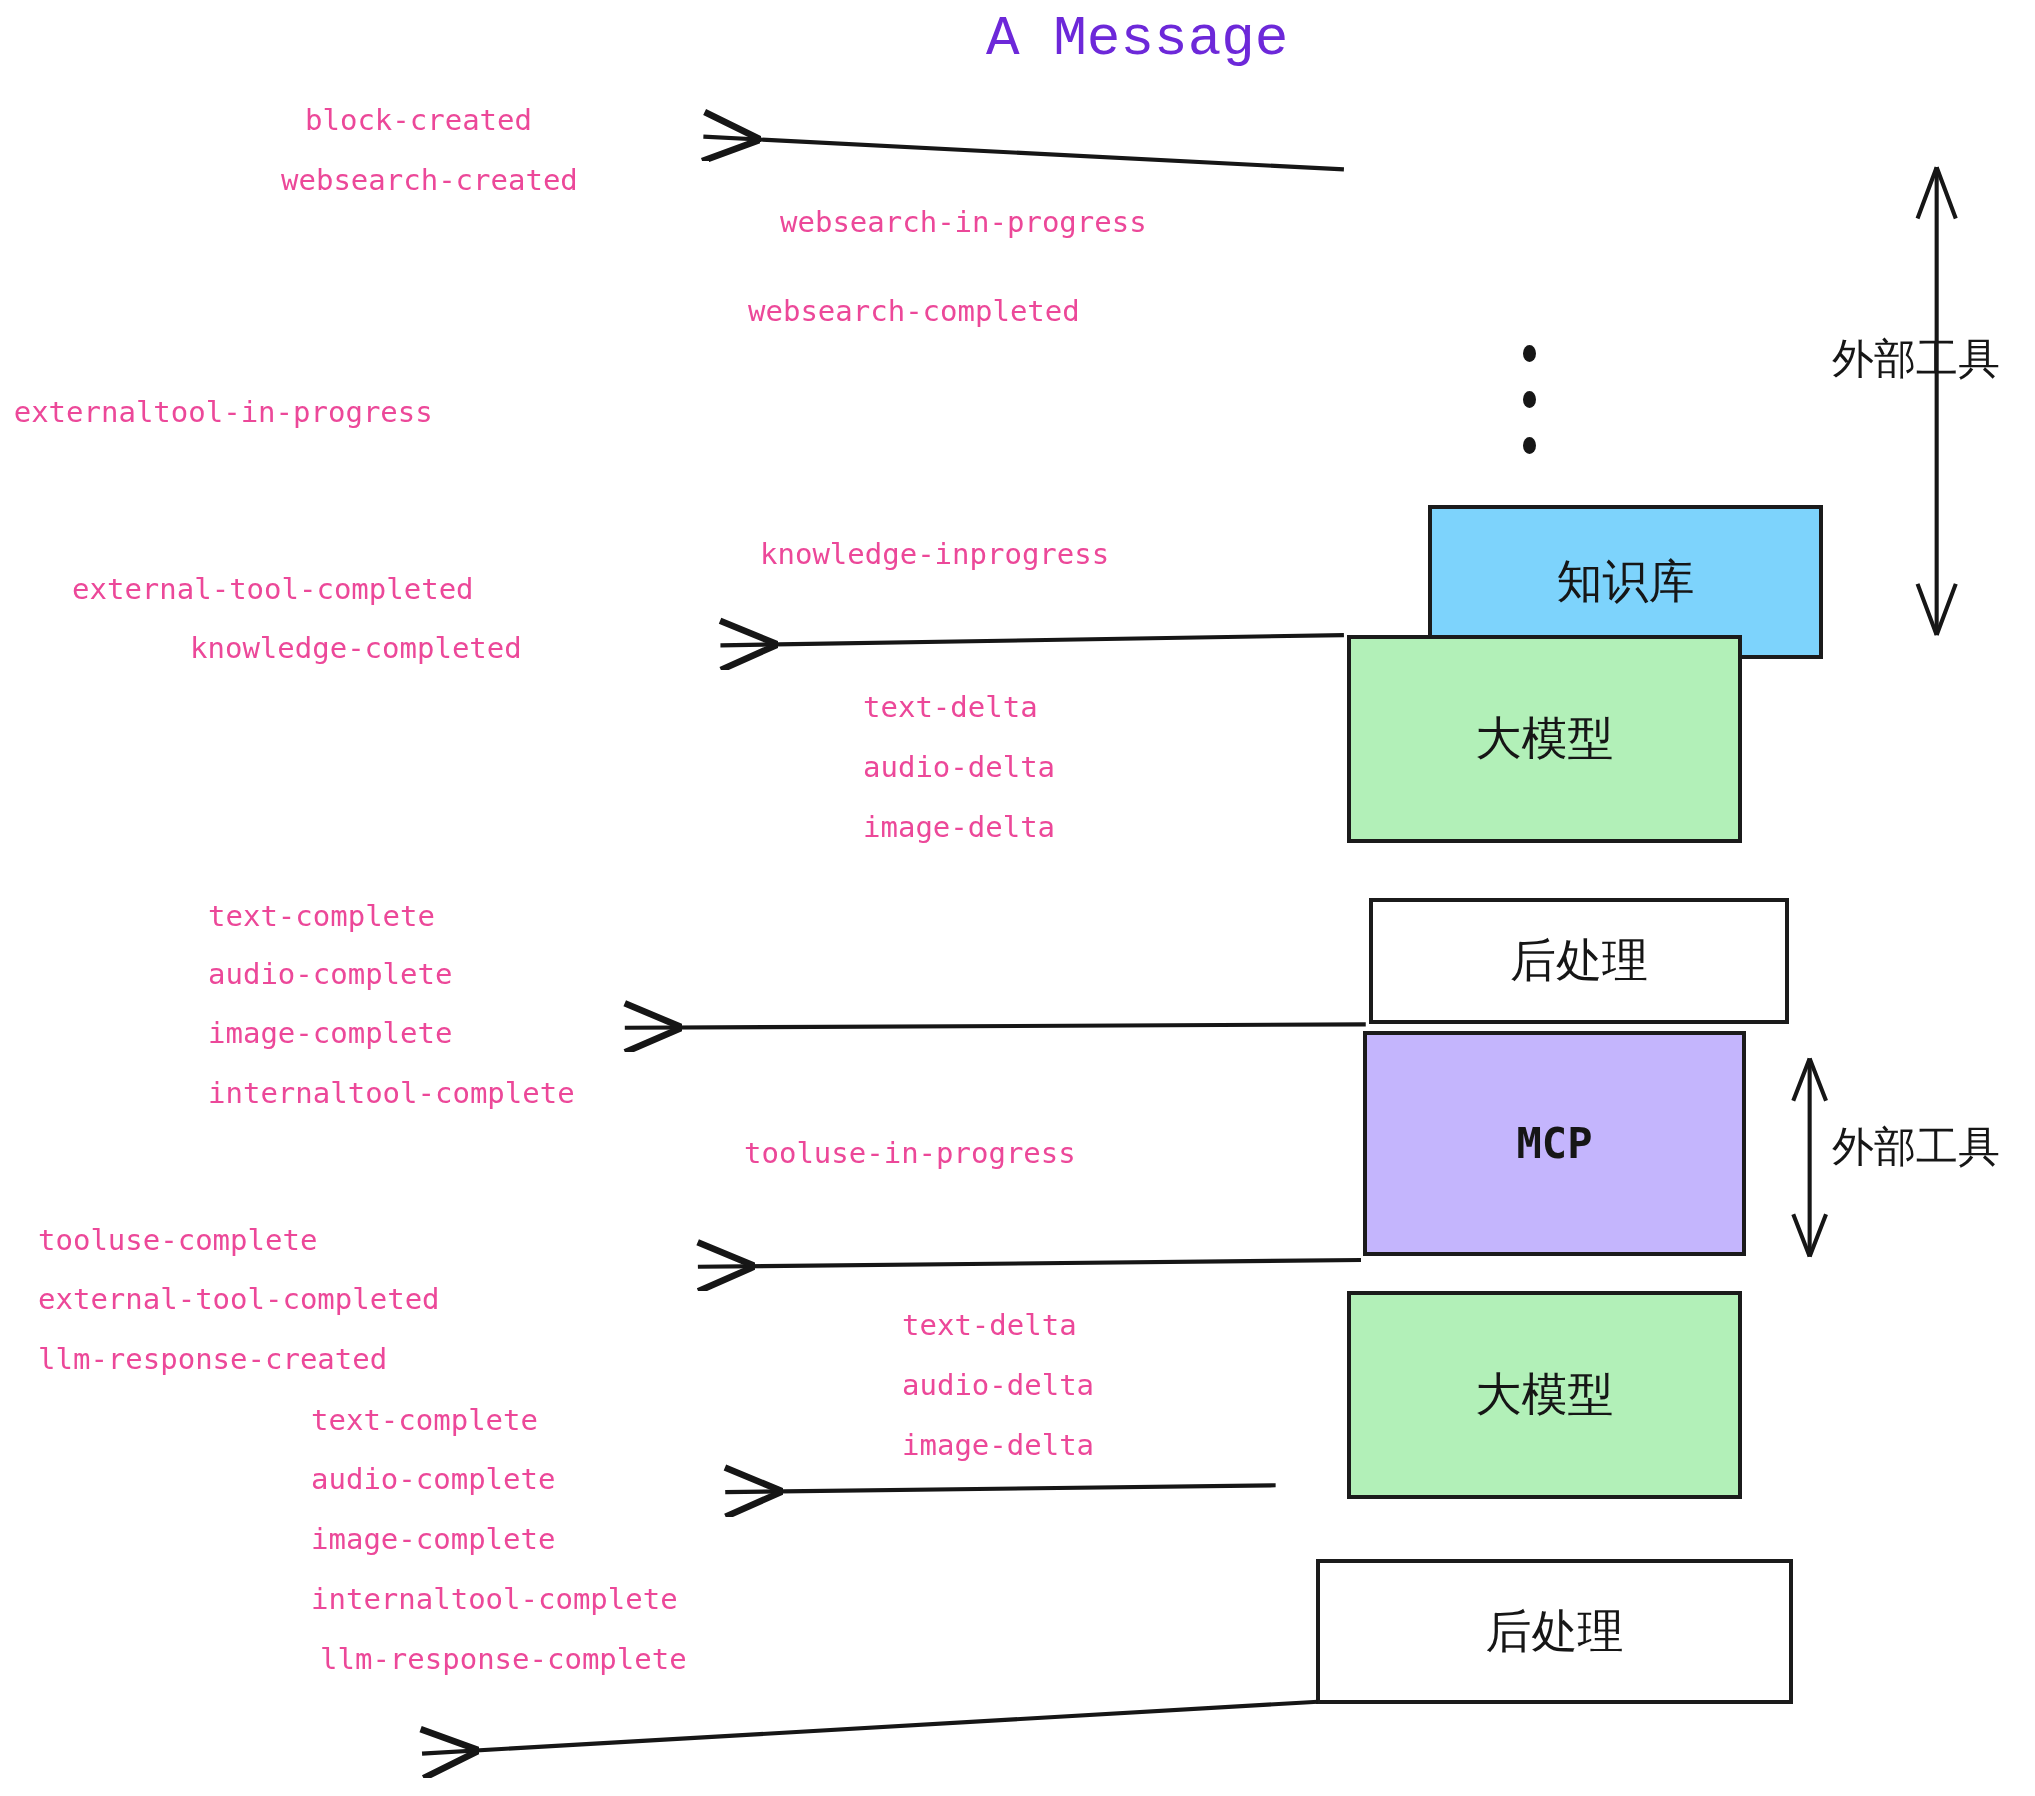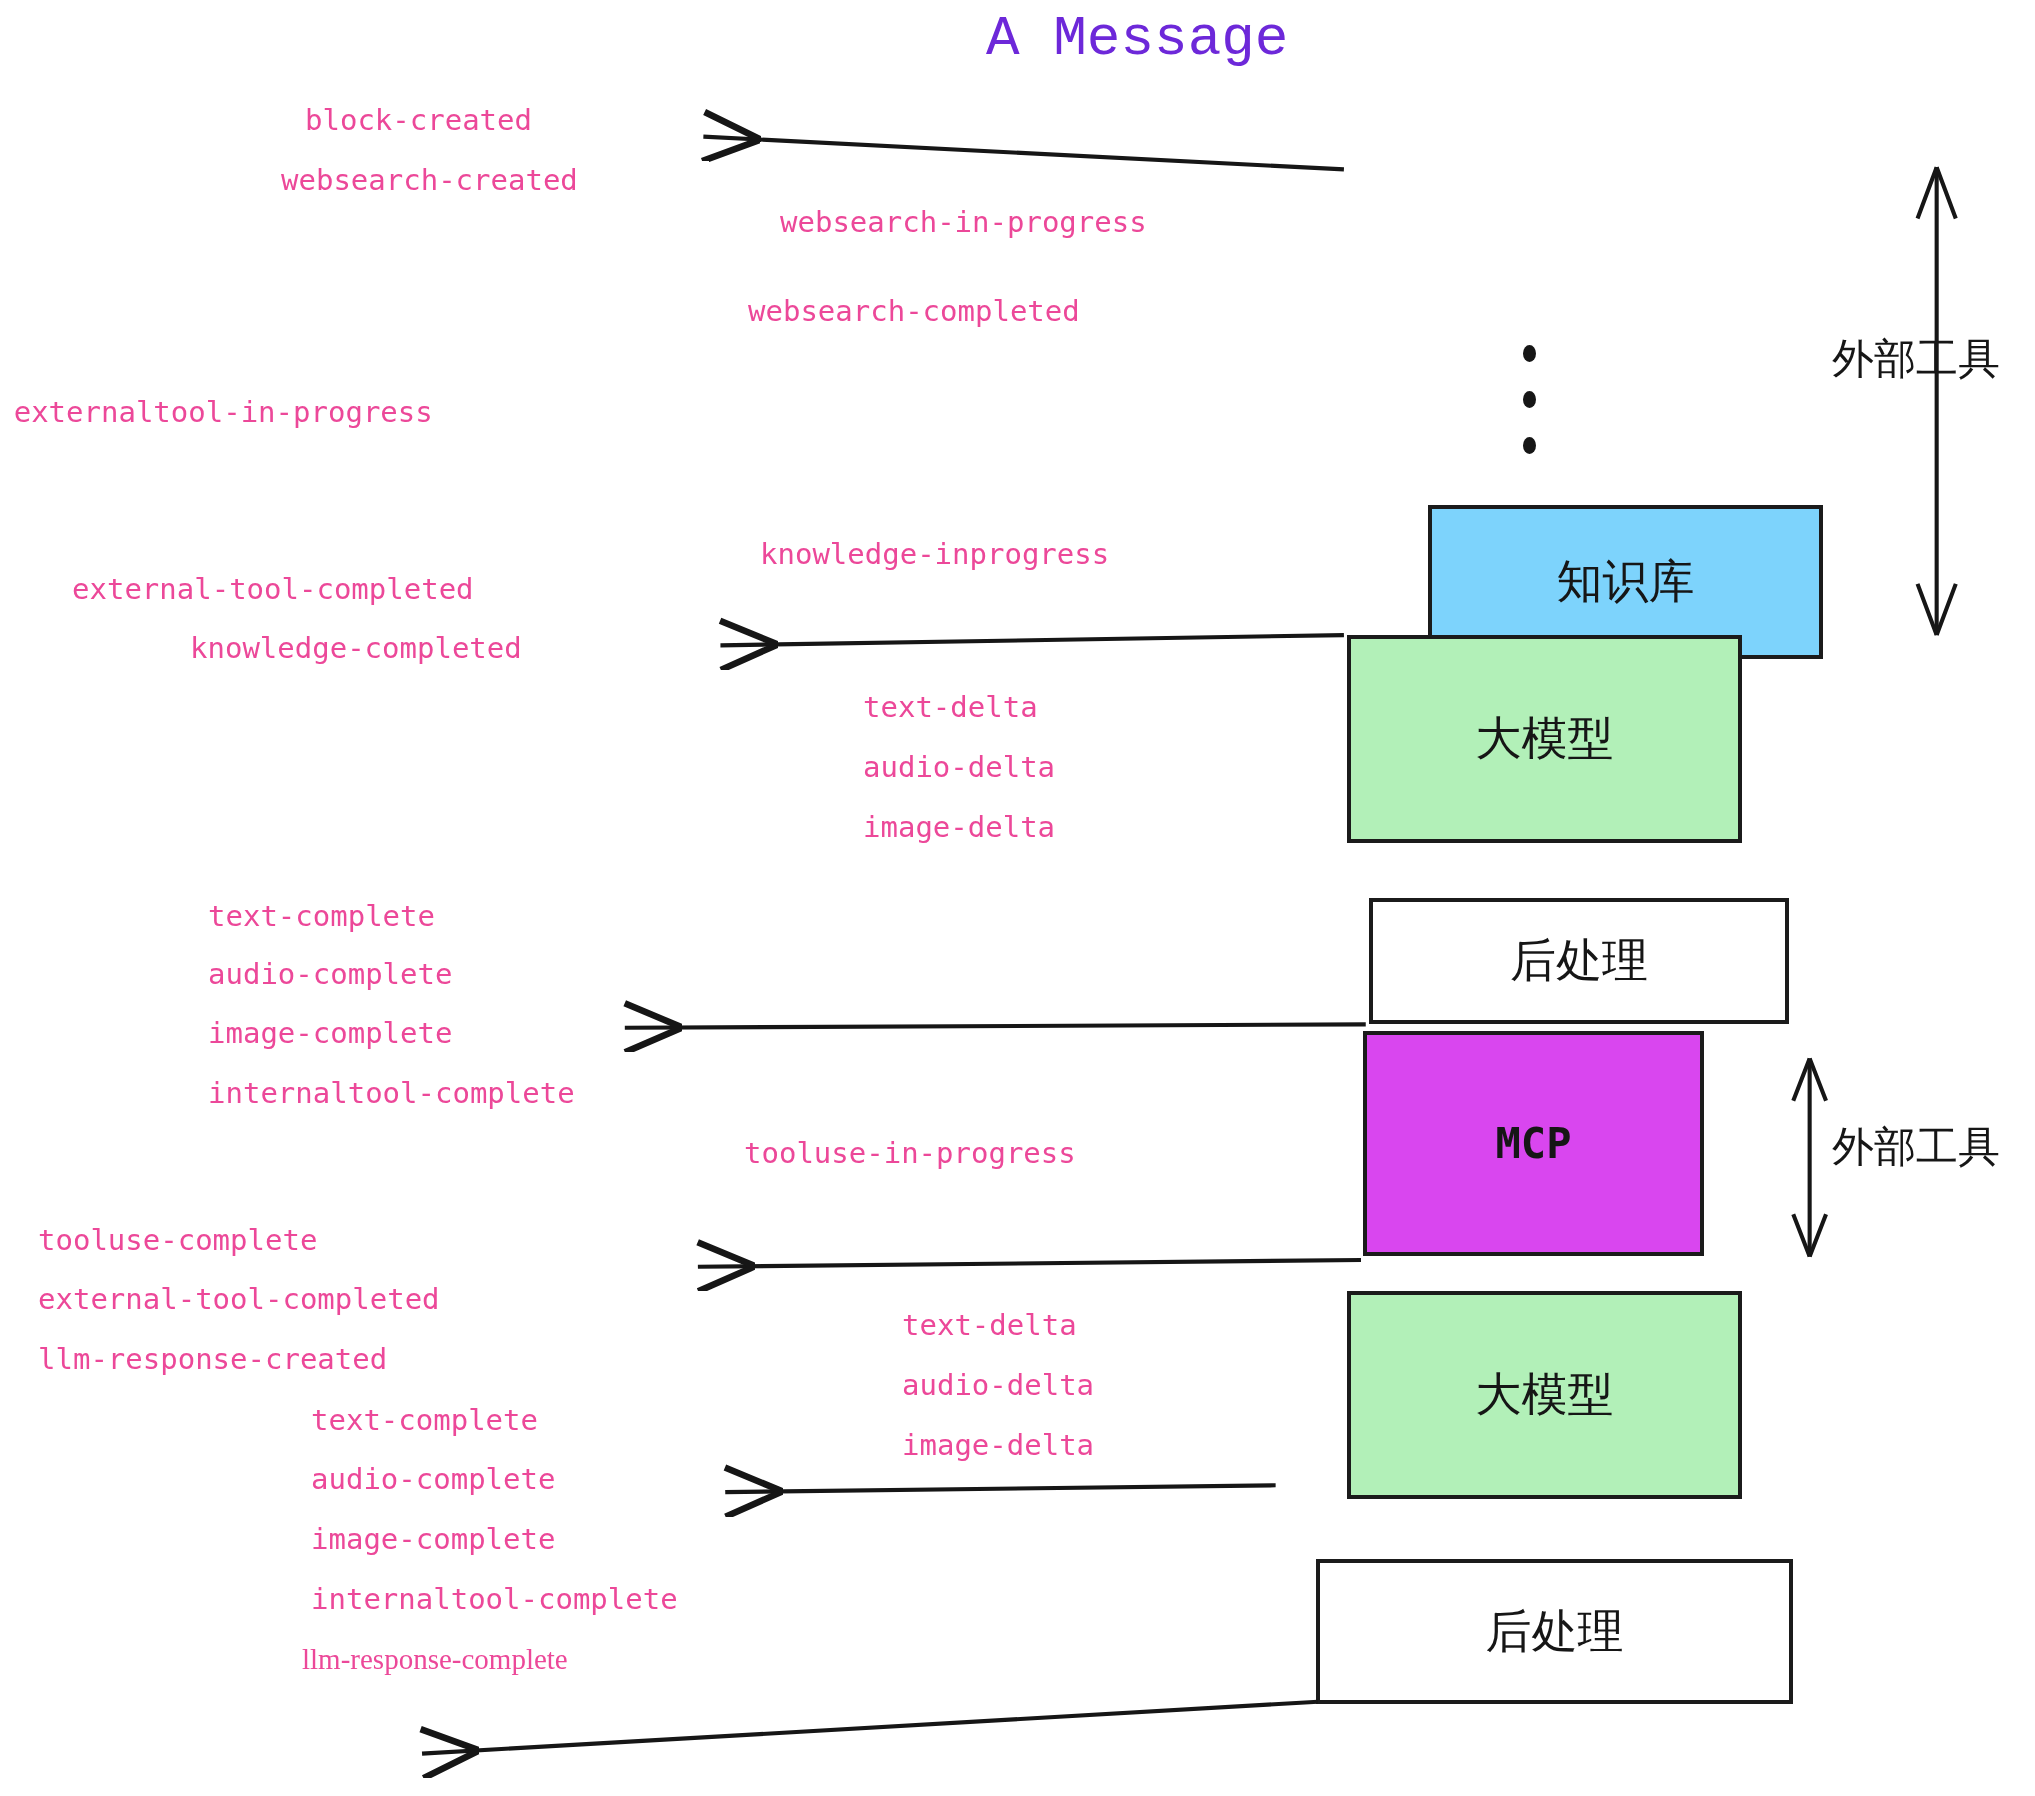--- a/index.html
+++ b/index.html
@@ -112,37 +112,37 @@
   <div class="lbl" style="left:902px;top:1431px;">image-delta</div>
 
   <div class="lbl" style="left:311px;top:1406px;">text-complete</div>
 
   <div class="lbl" style="left:311px;top:1465px;">audio-complete</div>
 
   <div class="lbl" style="left:311px;top:1525px;">image-complete</div>
 
   <div class="lbl" style="left:311px;top:1585px;">internaltool-complete</div>
 
-  <div class="lbl" style="left:302px;top:1645px;font-family:Liberation Serif, serif;">llm-response-complete</div>
+  <div class="lbl" style="left:320px;top:1645px;">llm-response-complete</div>
 
 
 
   <div class="box" style="left:1428px;top:505px;width:395px;height:154px;background:#7dd3fc;">
     <span>知识库</span>
   </div>
 
   <div class="box" style="left:1347px;top:635px;width:395px;height:208px;background:#b2f0b8;">
     <span>大模型</span>
   </div>
 
   <div class="box" style="left:1369px;top:898px;width:420px;height:126px;background:#ffffff;">
     <span>后处理</span>
   </div>
 
-  <div class="box mono" style="left:1363px;top:1031px;width:341px;height:225px;background:#d946ef;">
+  <div class="box mono" style="left:1363px;top:1031px;width:383px;height:225px;background:#c4b5fd;">
     <span>MCP</span>
   </div>
 
   <div class="box" style="left:1347px;top:1291px;width:395px;height:208px;background:#b2f0b8;">
     <span>大模型</span>
   </div>
 
   <div class="box" style="left:1316px;top:1559px;width:477px;height:145px;background:#ffffff;">
     <span>后处理</span>
   </div>

